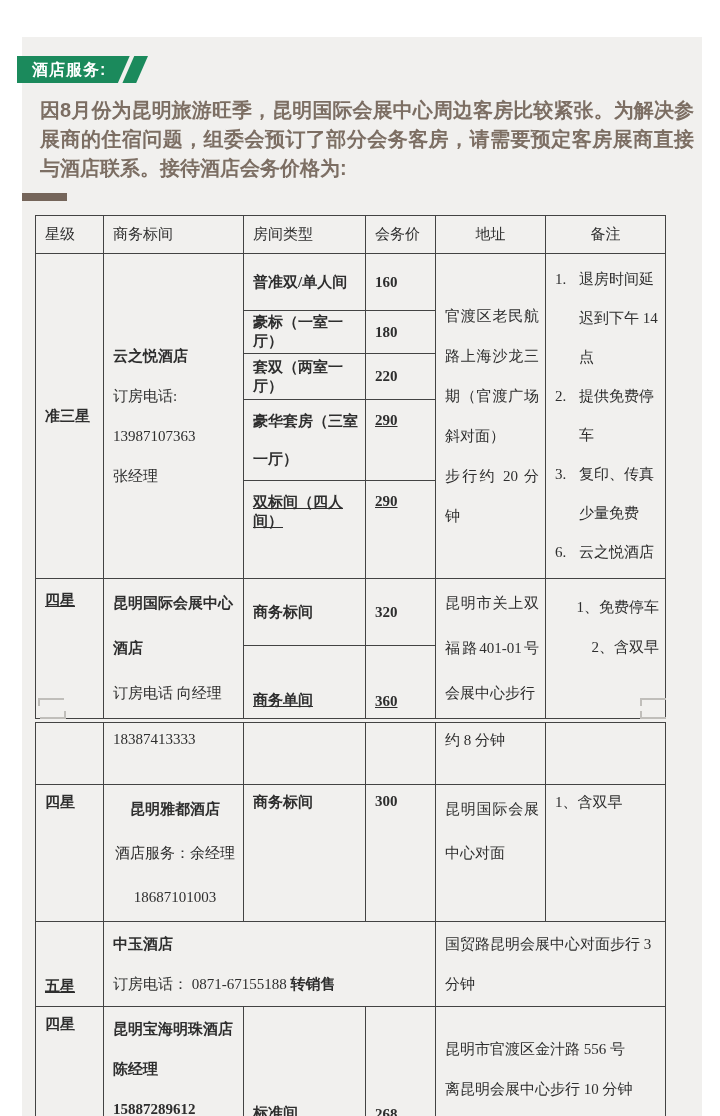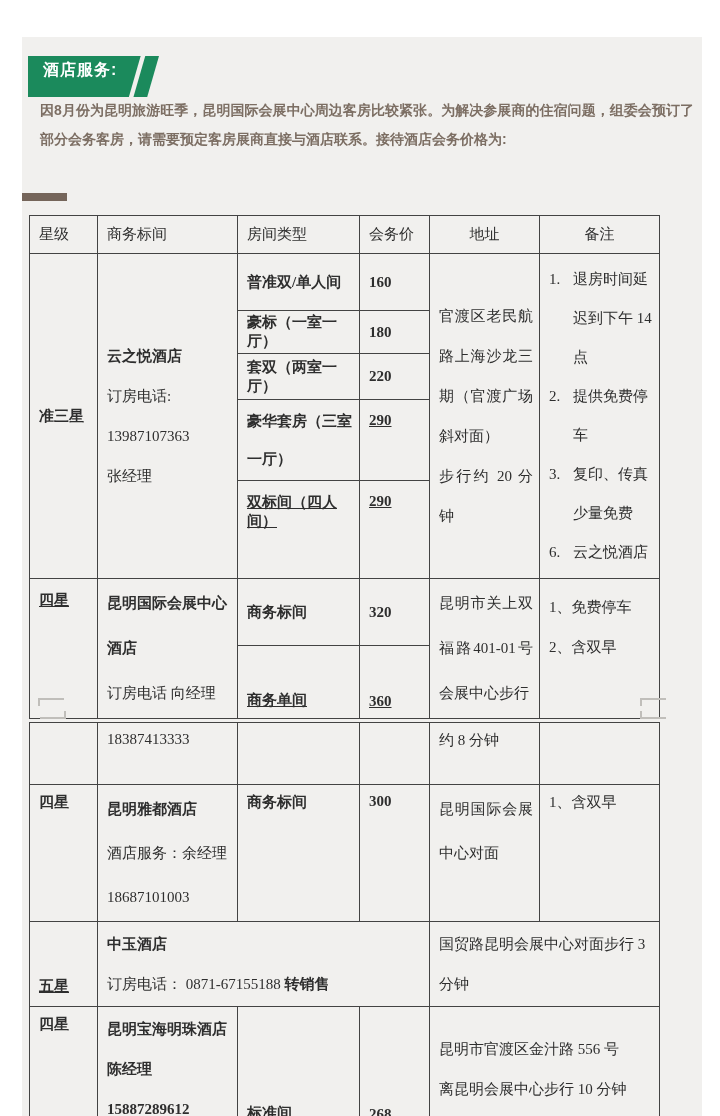--- a/index.html
+++ b/index.html
@@ -4,54 +4,54 @@
 <style>
   html,body{margin:0;padding:0;}
   body{
     width:720px;height:1116px;position:relative;background:#ffffff;
     font-family:"Liberation Sans","DejaVu Sans",sans-serif;
     -webkit-font-smoothing:antialiased;overflow:hidden;
   }
   .panel{position:absolute;left:22px;top:37px;width:680px;height:1079px;background:#f1f0ee;}
 
   
-  .badge{position:absolute;left:28px;top:56px;width:131px;height:41px;}
+  .badge{position:absolute;left:17px;top:56px;width:131px;height:27px;}
   .badge .piece-main{position:absolute;inset:0;background:var(--badge,#1b8a5c);
     clip-path:polygon(0 0,86% 0,77% 100%,0 100%);}
   .badge .piece-tail{position:absolute;inset:0;background:var(--badge,#1b8a5c);
     clip-path:polygon(89.5% 0,100% 0,91% 100%,80.5% 100%);}
   .badge .badge-label{position:absolute;left:15px;top:0;line-height:27px;
     font-size:16px;font-weight:bold;color:#ffffff;letter-spacing:1px;}
 
   .intro{position:absolute;left:40px;top:96px;width:654px;margin:0;
-    font-size:14px;line-height:29px;font-weight:bold;color:#7c6e63;text-align:justify;}
+    font-size:20px;line-height:29px;font-weight:bold;color:#7c6e63;text-align:justify;}
 
   .brown-bar{position:absolute;left:22px;top:193px;width:45px;height:8px;background:#75655a;}
 
   
-  .tbl-wrap{position:absolute;left:29px;}
+  .tbl-wrap{position:absolute;left:35px;}
   .t1{top:215px;}
   .t2{top:722px;}
   table{border-collapse:collapse;table-layout:fixed;width:630px;
     font-family:"Liberation Serif","DejaVu Serif",serif;font-size:15px;color:#2e2e2e;}
   td{border:1.5px solid #434343;padding:2px 6px 2px 9px;vertical-align:middle;
     word-break:break-word;overflow:hidden;}
   td.center{text-align:center;padding-left:4px;padding-right:4px;}
   td.vt{vertical-align:top;}
   td.vb{vertical-align:bottom;text-decoration:underline;}
   .b{font-weight:bold;}
   .lh40{line-height:40px;}
-  .lh44{line-height:44px;}
+  .lh44{line-height:44px;text-align:center;}
   .lh45{line-height:45px;}
   .pt8{padding-top:8px;} .pt12{padding-top:12px;text-decoration:underline;} .pb8{padding-bottom:8px;} .pb10{padding-bottom:10px;}
   .addr{text-align:justify;}
   .note-item{display:flex;line-height:39px;}
   .note-num{width:24px;flex:0 0 24px;}
   .note-txt{flex:1;}
-  .note-line{line-height:40px;}
+  .note-line{line-height:40px;text-align:right;}
 
   
   .mark{position:absolute;width:24px;height:6px;}
   .mark.tl{border-top:2px solid #c0beba;border-left:2px solid #c0beba;}
   .mark.br{border-bottom:2px solid #c0beba;border-right:2px solid #c0beba;}
   .mark.bl{border-bottom:2px solid #c0beba;border-left:2px solid #c0beba;}
   .m1{left:38px;top:698px;}
   .m2{left:640px;top:698px;}
   .m3{left:40px;top:711px;}
   .m4{left:640px;top:711px;}

